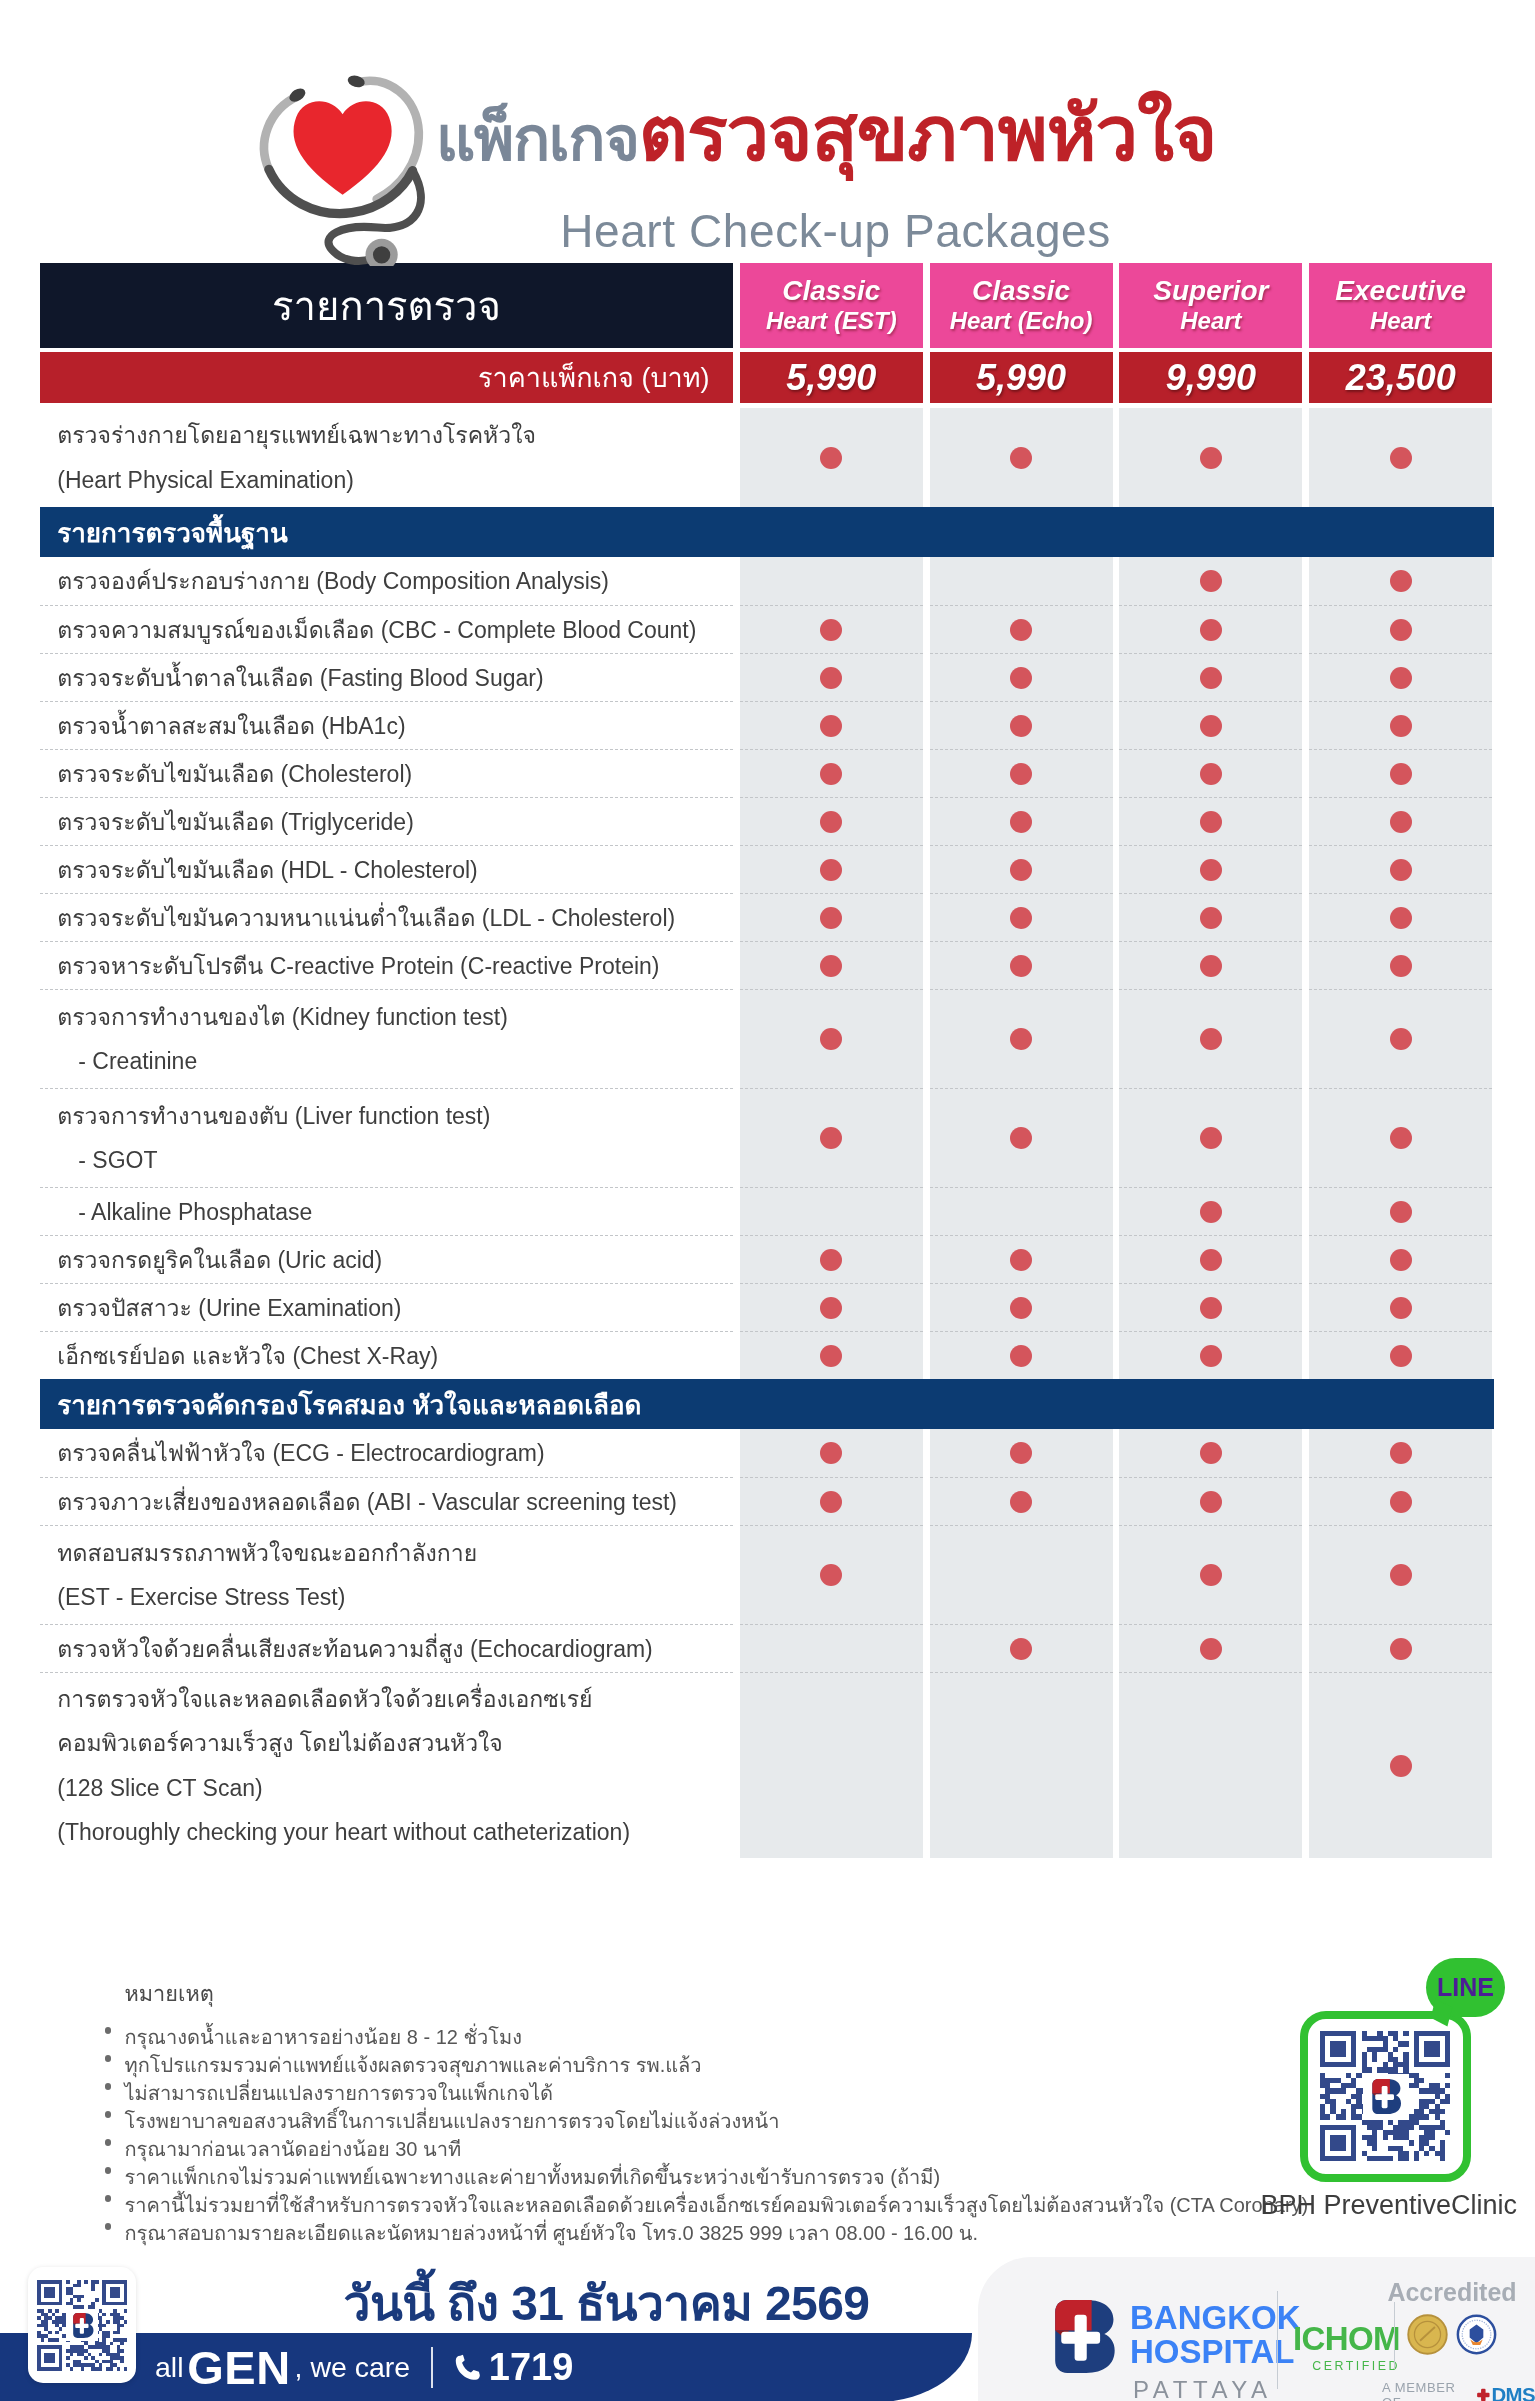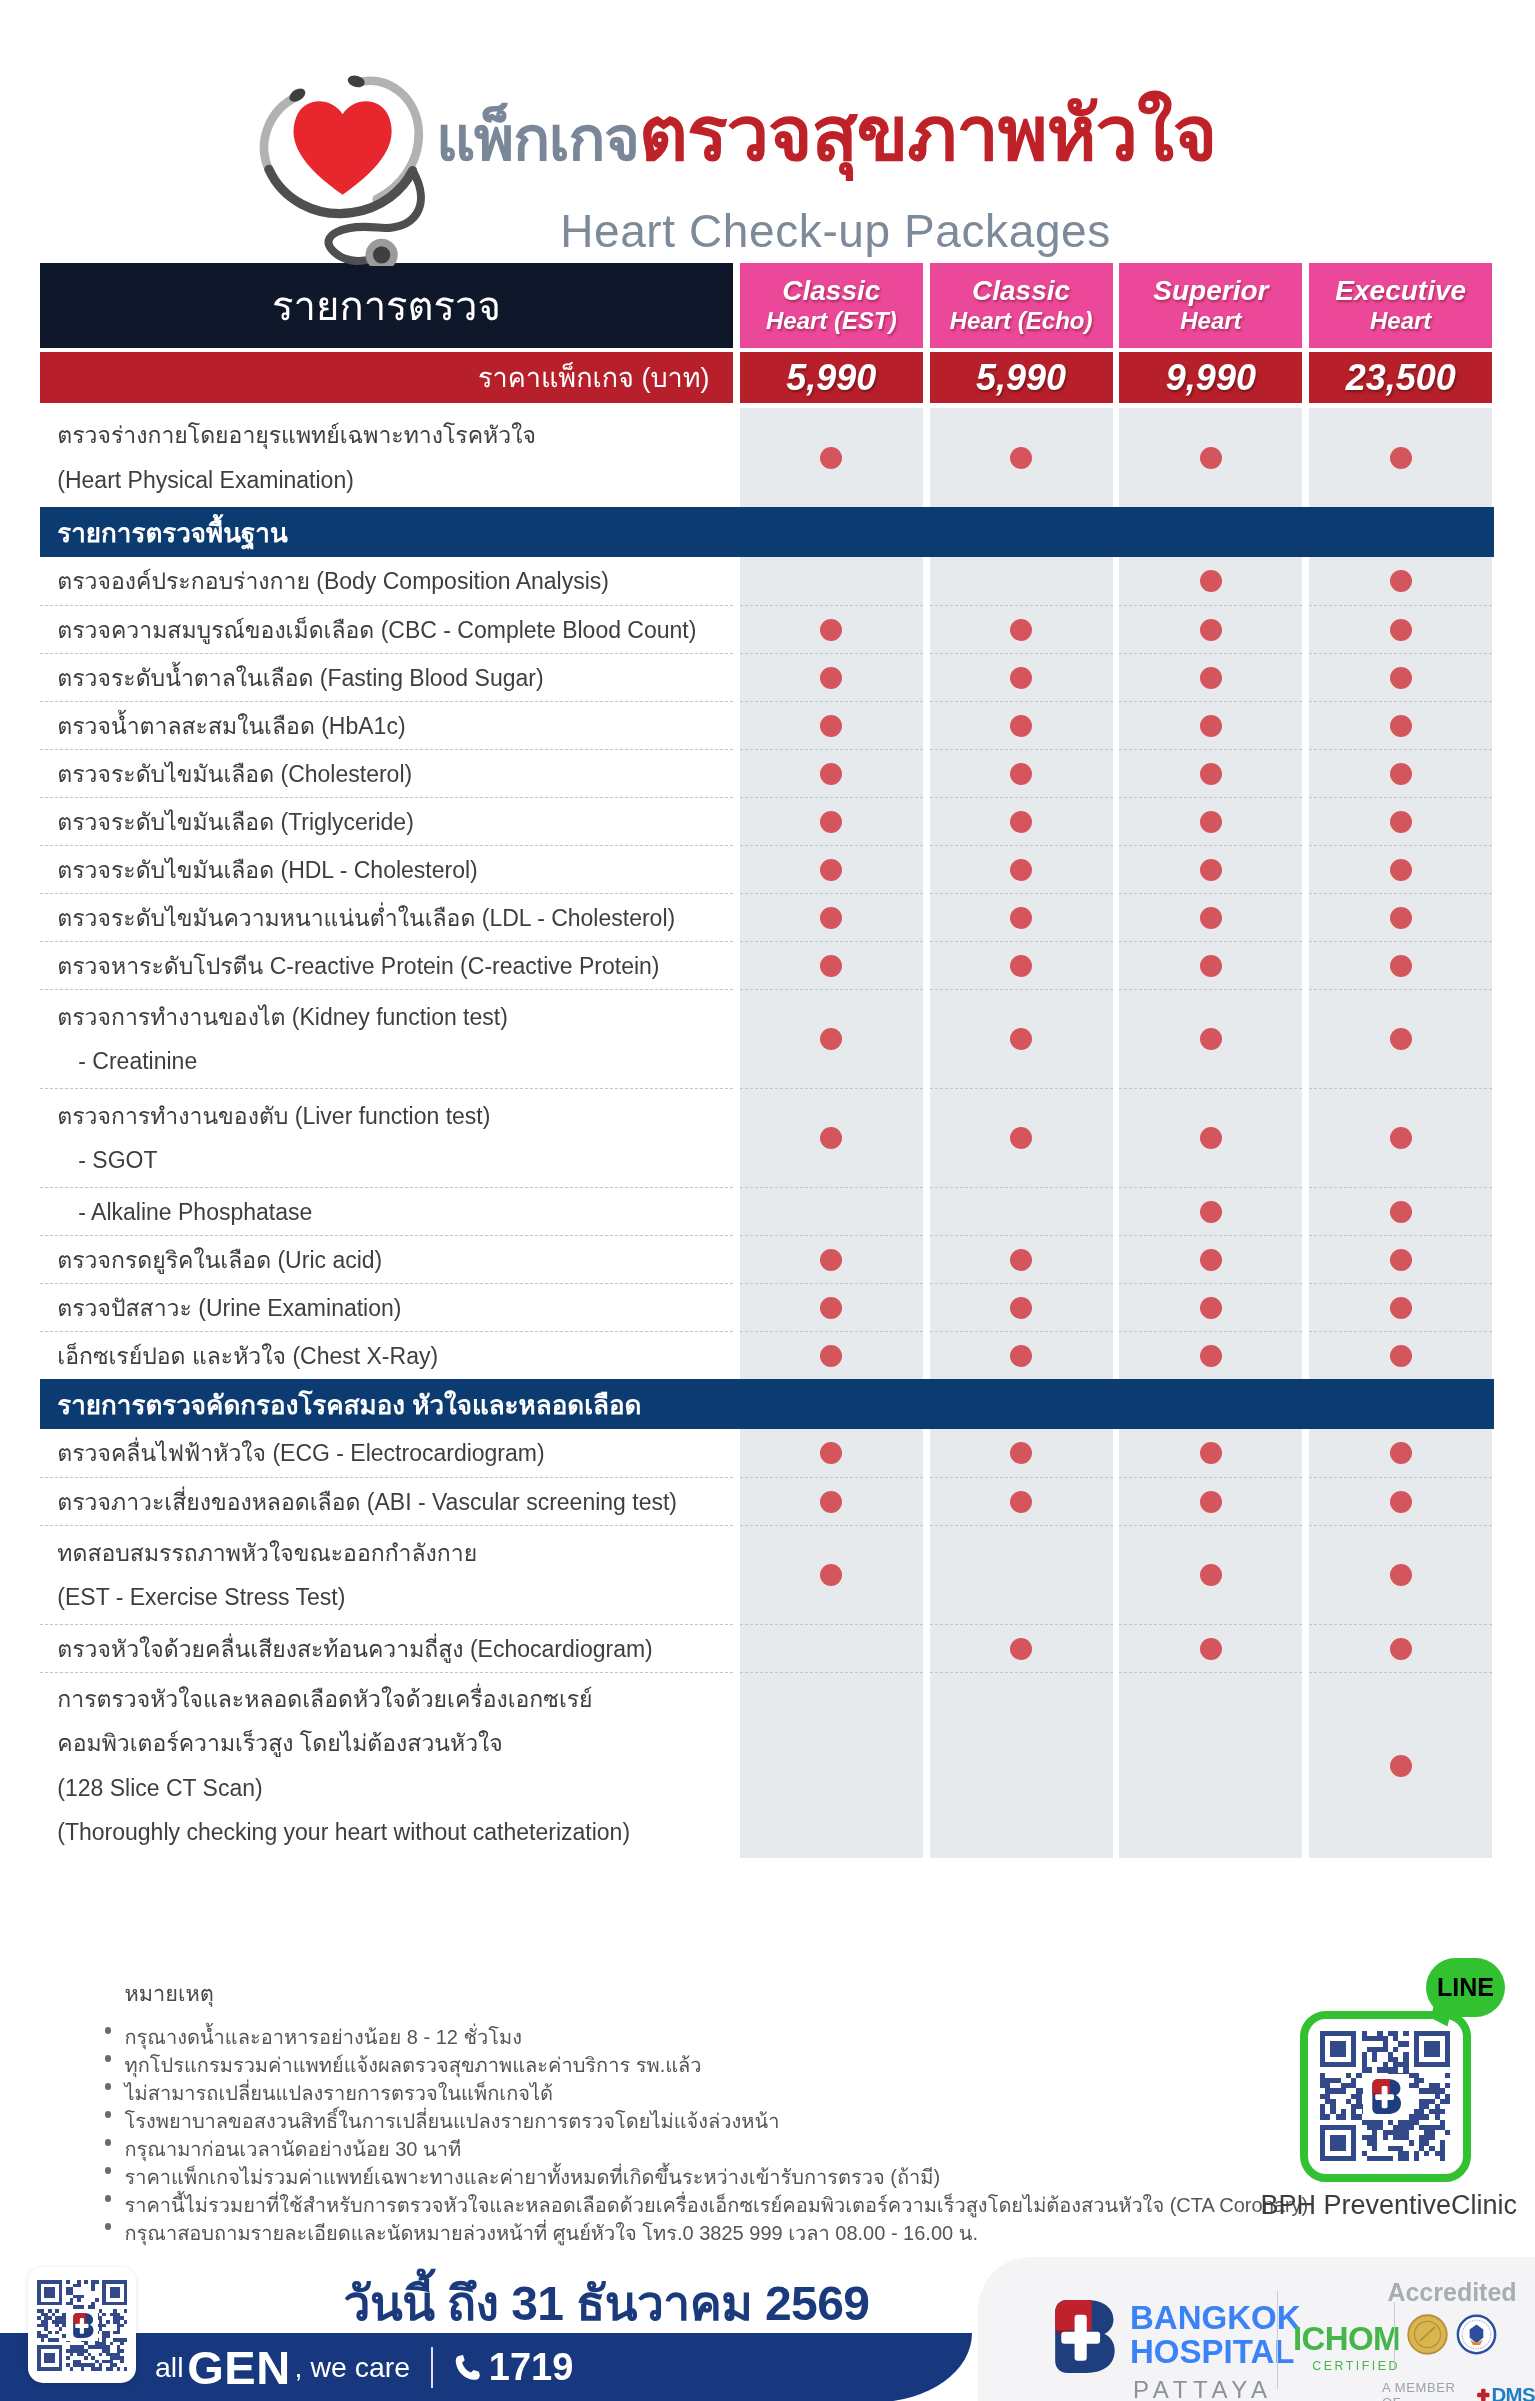--- a/index.html
+++ b/index.html
@@ -58,21 +58,21 @@
 
   
   .line-qr-frame{position:absolute;left:1300px;top:2011px;width:171px;height:171px;
         box-sizing:border-box;border:8px solid #31C131;border-radius:26px;background:#fff;
         padding:12.4px;}
   .line-qr-frame .qrbox{position:relative;width:100%;height:100%;}
   .line-bubble{position:absolute;left:1426px;top:1958px;width:79px;height:59px;background:#31C131;
         border-radius:31px;display:flex;align-items:center;justify-content:center;z-index:6;}
   .line-bubble::after{content:"";position:absolute;left:6.2px;bottom:-5px;width:18.6px;height:18.6px;
         background:#31C131;transform:rotate(28deg) skew(14deg);}
-  .line-bubble span{color:#000000;font-size:25px;font-weight:800;}
+  .line-bubble span{color:#4c1d95;font-size:25px;font-weight:800;}
   .line-caption{position:absolute;left:1257px;top:2190px;width:260px;text-align:right;
         font-size:27px;color:#3D3D3D;}
 
   
   .bottom-gray{position:absolute;left:978px;top:2257px;width:557px;height:145px;background:#F4F4F6;
         border-top-left-radius:53px;}
   .promo{position:absolute;left:235px;top:2265px;width:743px;text-align:center;font-size:48px;
         font-weight:bold;color:#1A3A7C;letter-spacing:-0.6px;}
   .blue-band{position:absolute;left:0;top:2333px;width:972px;height:69px;background:#17377E;
         border-bottom-right-radius:99px 71px;display:flex;align-items:center;

